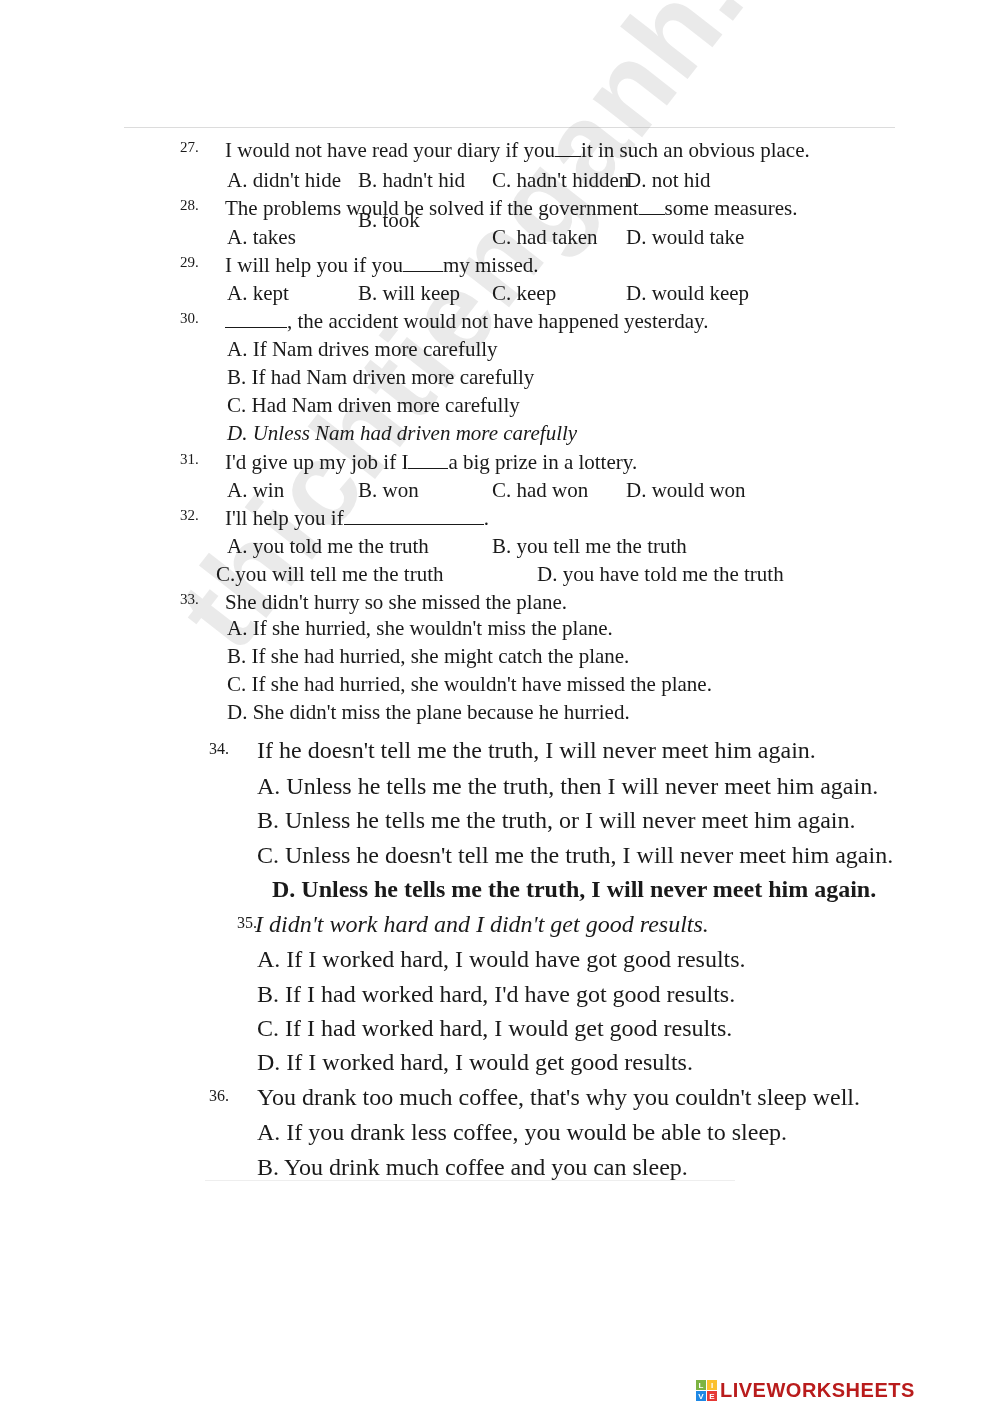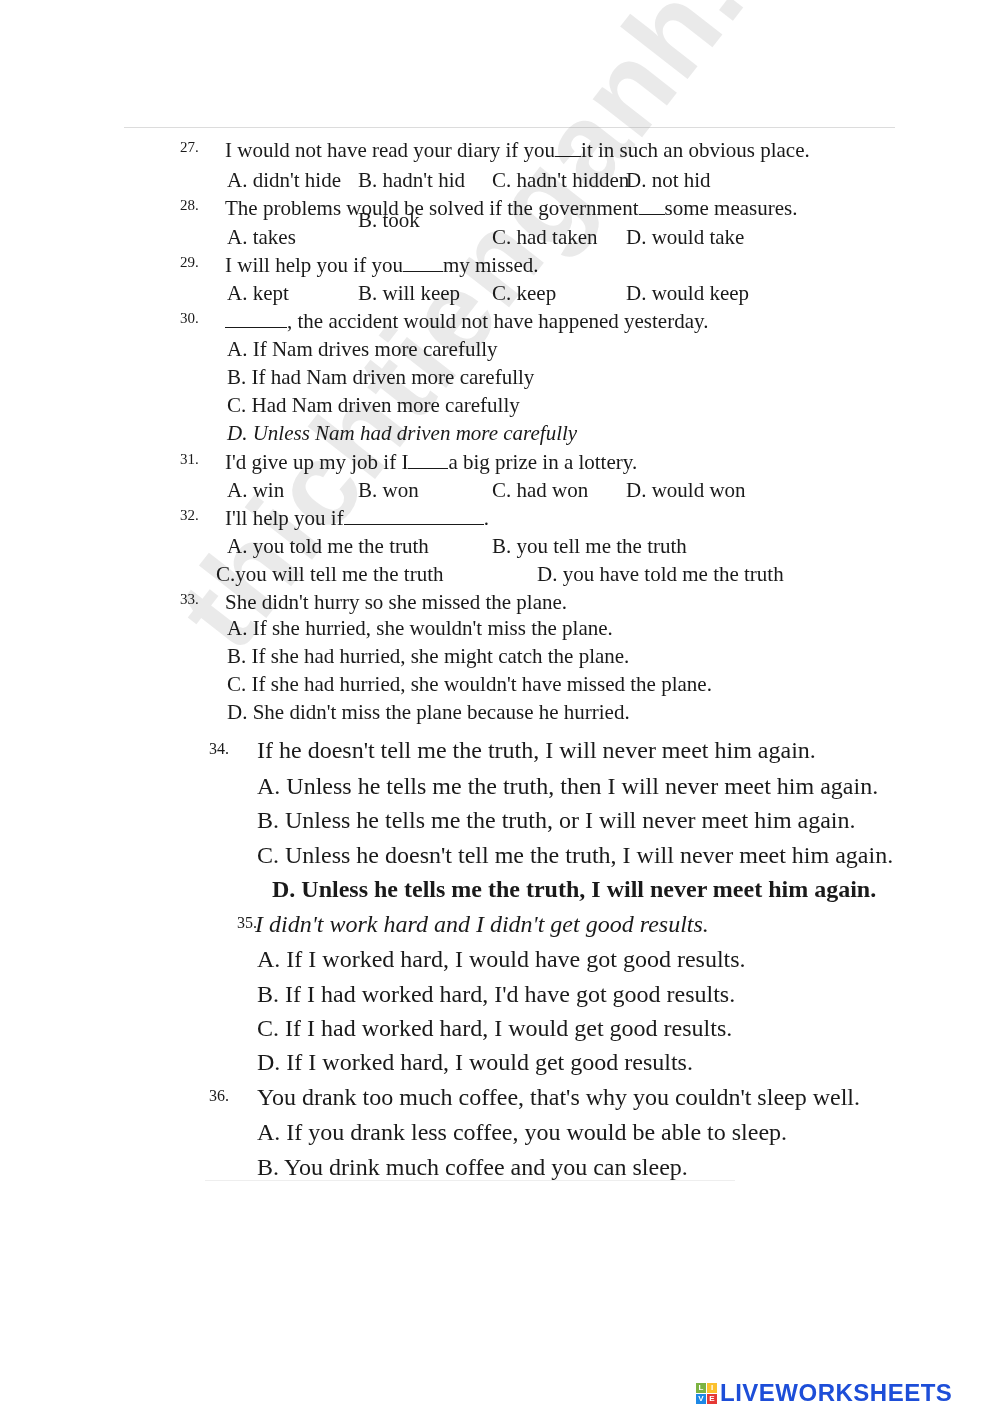--- a/index.html
+++ b/index.html
@@ -15,21 +15,21 @@
     color:rgba(160,160,160,0.22); white-space:nowrap; pointer-events:none; letter-spacing:2px;
   }
   .line { position:absolute; white-space:nowrap; font-size:21px; }
   .qnum { position:absolute; font-size:15px; }
   .q2 .line, .q2.line { font-size:24px; }
   .q2 .qnum { font-size:16px; }
   .blank { display:inline-block; border-bottom:1.5px solid #1a1a1a; height:13px; vertical-align:baseline; }
   .logo { position:absolute; left:696px; top:1379px; display:flex; align-items:center; }
   .logo-tiles { display:grid; grid-template-columns:10px 10px; grid-template-rows:10px 10px; gap:1px; margin-right:3px; }
   .tile { font-family:"Liberation Sans","DejaVu Sans",sans-serif; font-size:8px; font-weight:bold; color:#fff; display:flex; align-items:center; justify-content:center; }
-  .logo-text { font-family:"Liberation Sans","DejaVu Sans",sans-serif; font-weight:bold; font-size:24px; color:#1d4ed8; letter-spacing:0.5px; }
+  .logo-text { font-family:"Liberation Sans","DejaVu Sans",sans-serif; font-weight:bold; font-size:20px; color:#b91c1c; letter-spacing:0.5px; }
 </style>
 </head>
 <body>
 
 <div class="top-rule"></div>
 <div class="watermark">thichtienganh.com</div>
 
 <div>
   <span class="qnum" style="left:180px;top:139px;">27.</span>
   <span class="line" style="left:225px;top:138px;"><span>I would not have read your diary if you</span><span class="blank" style="width:26px;"></span><span>it in such an obvious place.</span></span>

